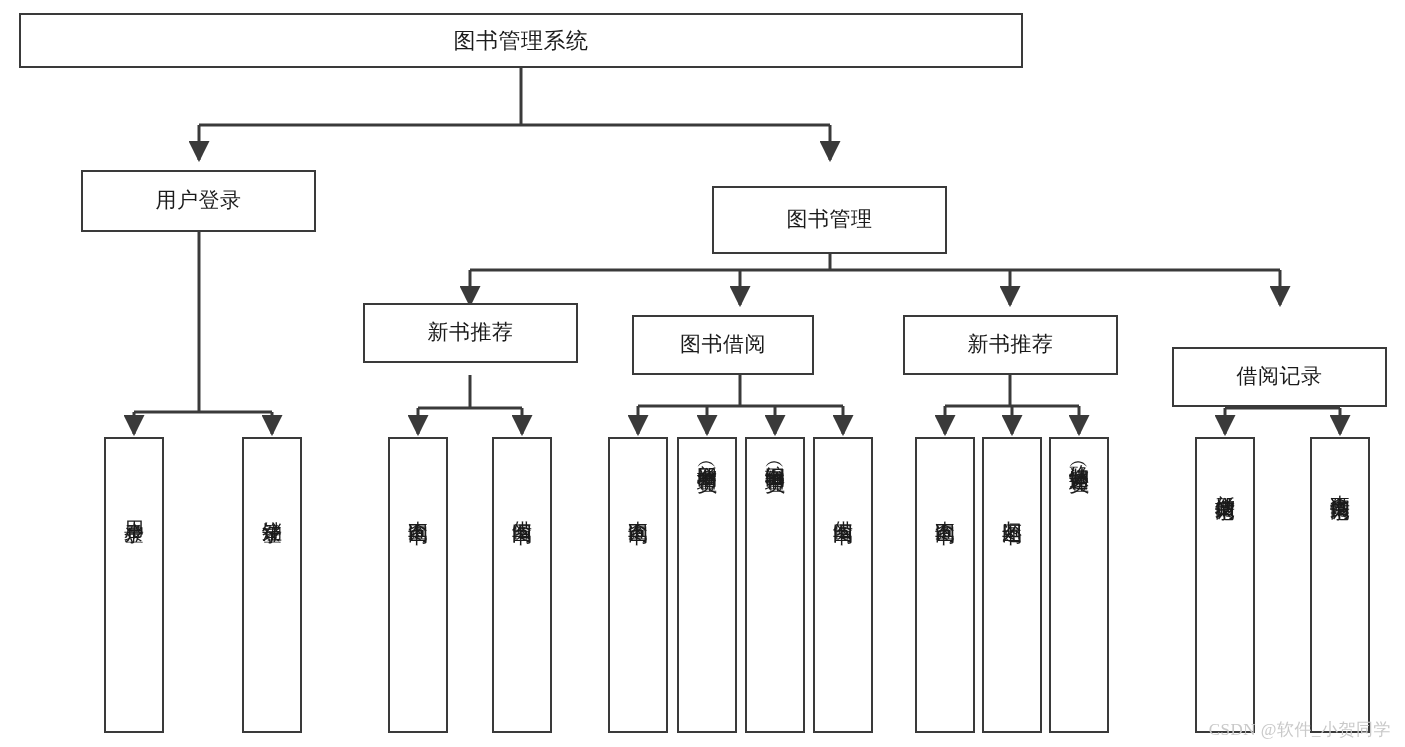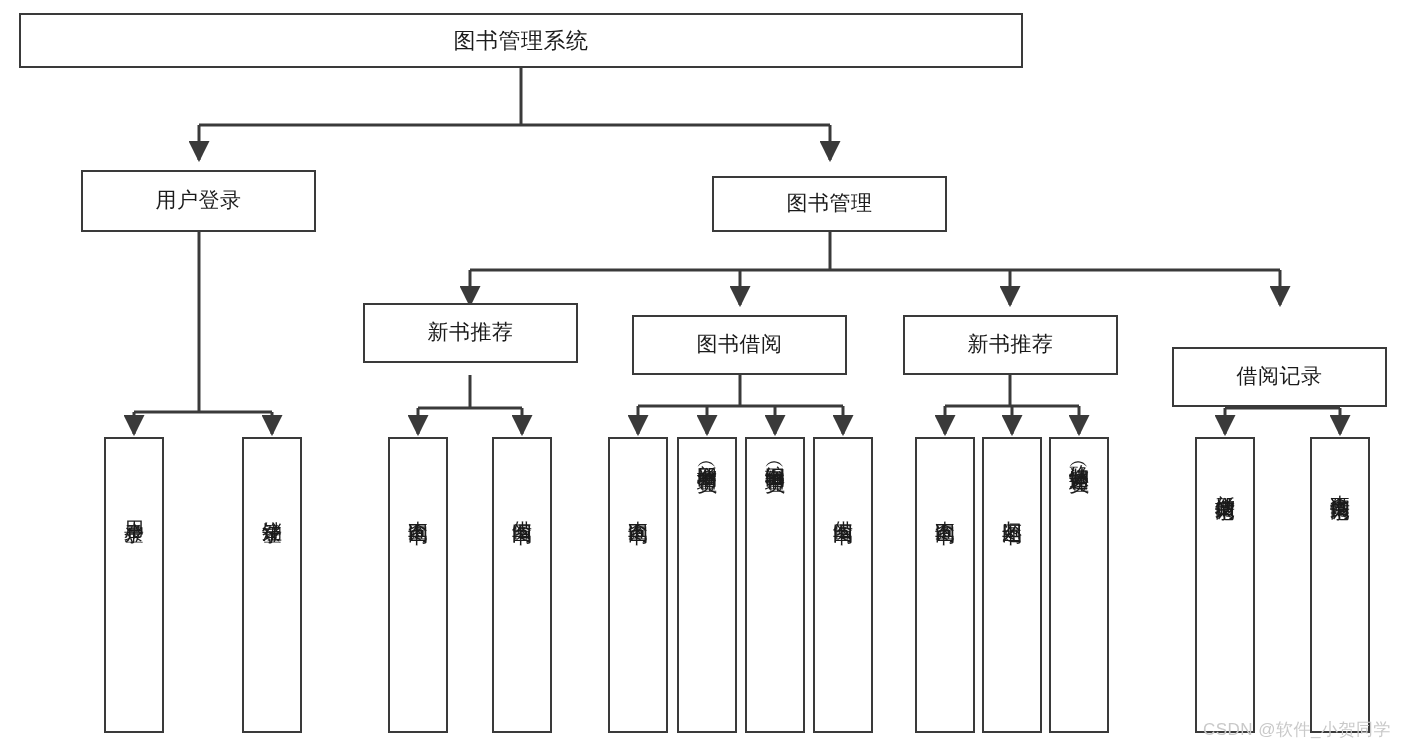--- a/index.html
+++ b/index.html
@@ -67,21 +67,21 @@
   }
   #watermark {
     position: absolute;
     right: 14px;
     bottom: 6px;
     color: #c9c9c9;
     font-size: 17px;
     letter-spacing: 0.5px;
     white-space: nowrap;
     z-index: 3;
-    font-family: Liberation Sans, sans-serif;
+    font-family: Liberation Serif, serif;
   }
 </style>
 </head>
 <body>
 
 <div id="diagram">
 
   <svg id="edges" viewBox="0 0 1405 747" xmlns="http://www.w3.org/2000/svg">
     <defs>
       <marker id="arrow" viewBox="0 0 10 10" refX="9" refY="5" markerWidth="7" markerHeight="7" orient="auto-start-reverse">
@@ -132,28 +132,28 @@
     </g>
   </svg>
 
   <div class="node root" style="left:19px; top:13px; width:1004px; height:55px;">
     <span class="label">图书管理系统</span>
   </div>
 
   <div class="node" style="left:81px; top:170px; width:235px; height:62px;">
     <span class="label">用户登录</span>
   </div>
-  <div class="node" style="left:712px; top:176px; width:235px; height:56px;">
+  <div class="node" style="left:712px; top:186px; width:235px; height:68px;">
     <span class="label">图书管理</span>
   </div>
 
   <div class="node" style="left:363px; top:303px; width:215px; height:60px;">
     <span class="label">新书推荐</span>
   </div>
-  <div class="node" style="left:632px; top:315px; width:215px; height:60px;">
+  <div class="node" style="left:632px; top:315px; width:182px; height:60px;">
     <span class="label">图书借阅</span>
   </div>
   <div class="node" style="left:903px; top:315px; width:215px; height:60px;">
     <span class="label">新书推荐</span>
   </div>
   <div class="node" style="left:1172px; top:315px; width:215px; height:60px;margin-top:32px;">
     <span class="label">借阅记录</span>
   </div>
 
   <div class="node leaf short" style="left:104px; top:437px; width:60px; height:296px;">

